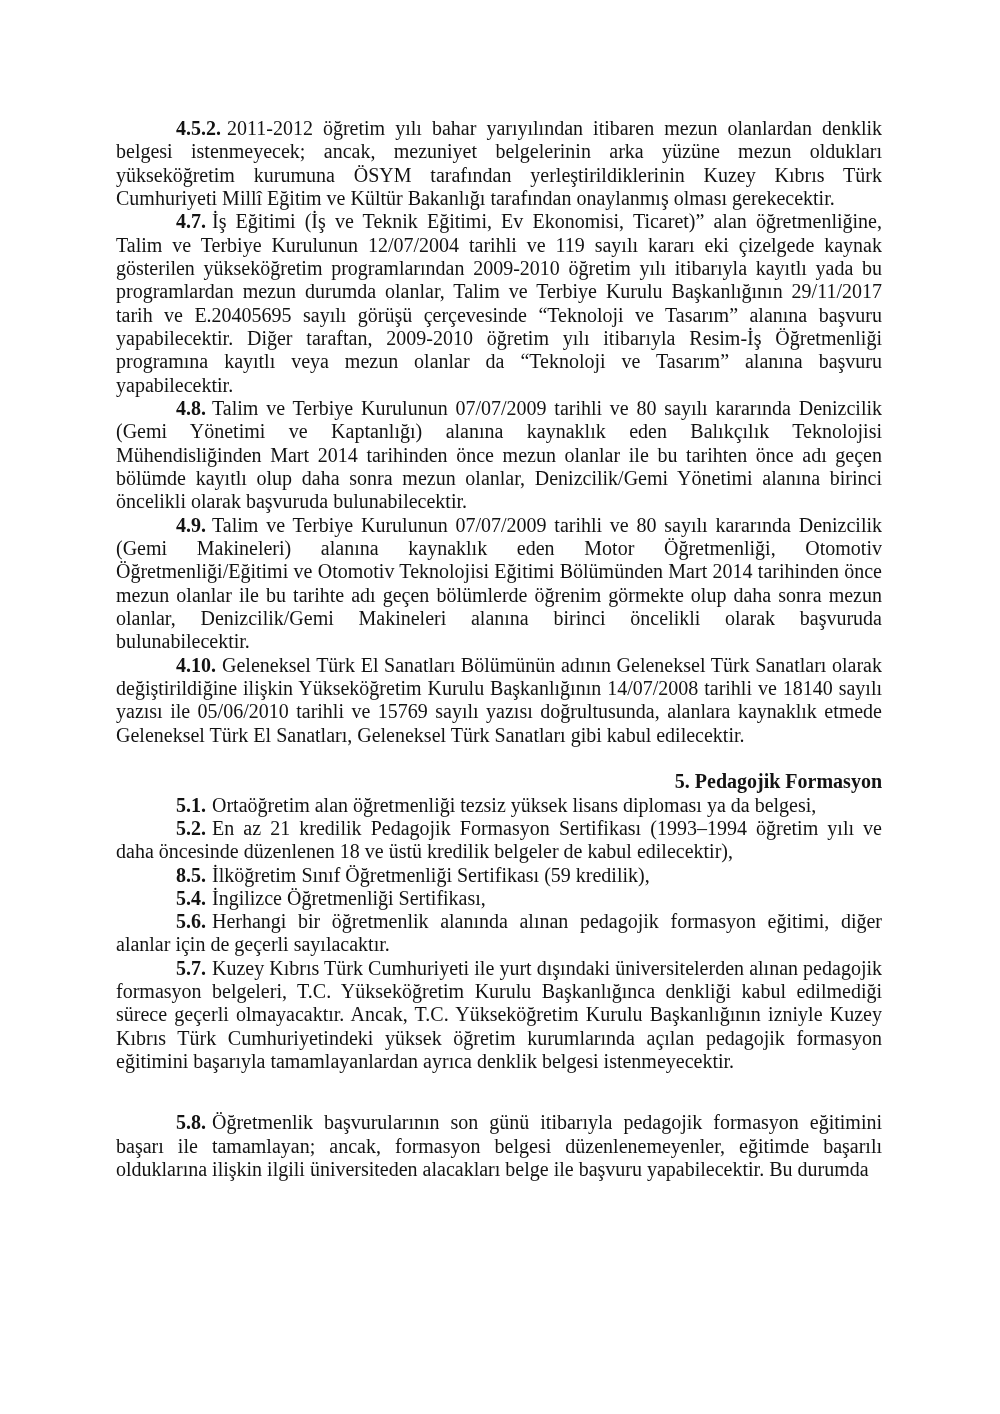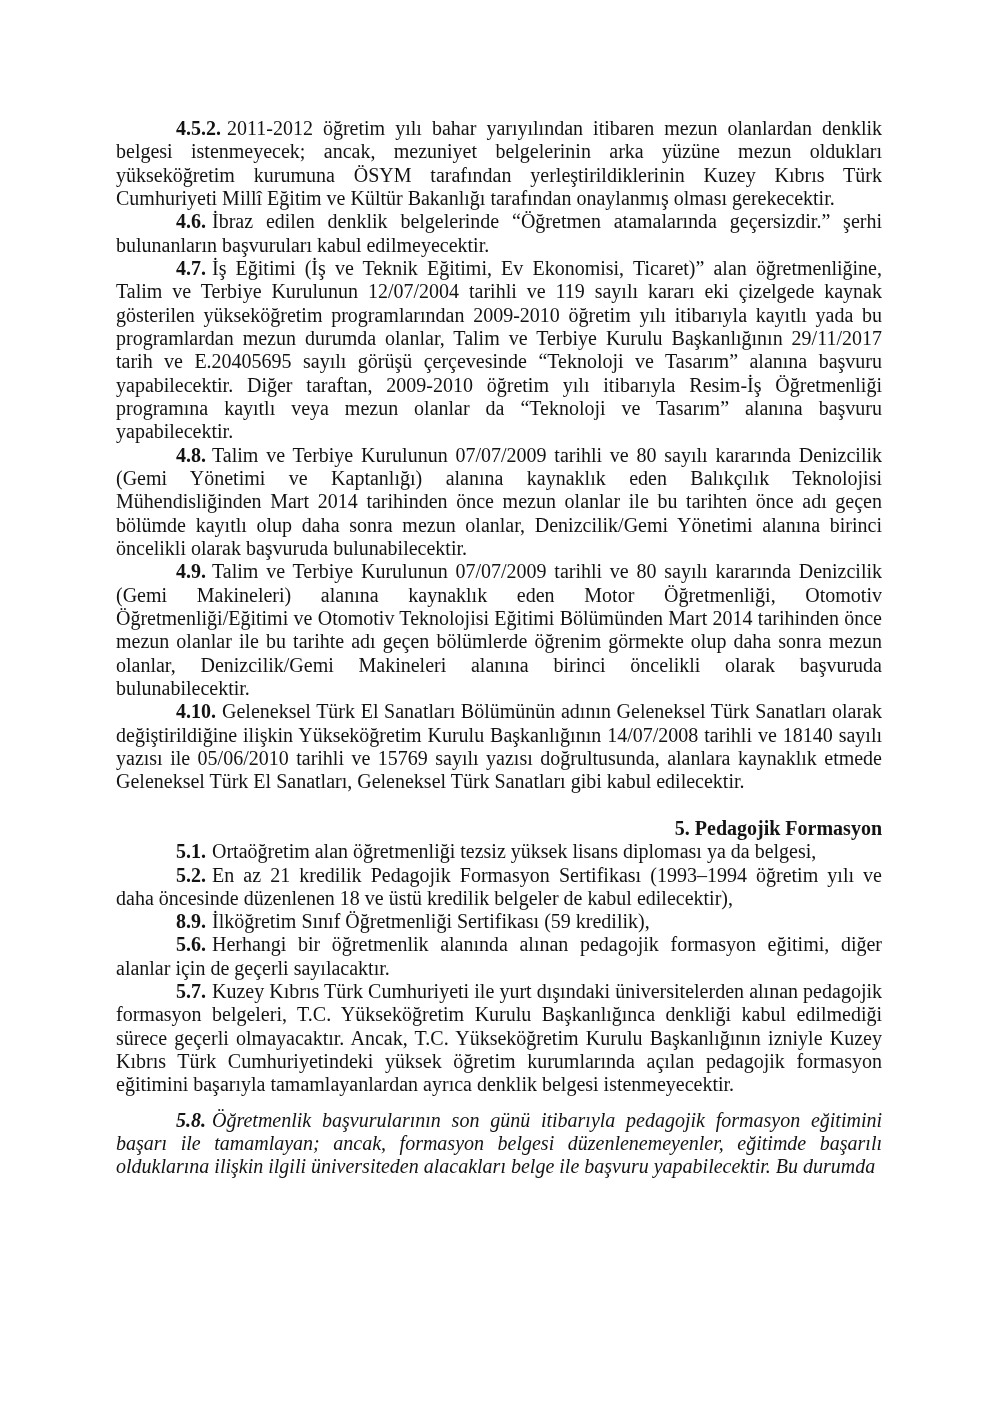--- a/index.html
+++ b/index.html
@@ -34,50 +34,49 @@
   .num {
     font-weight: 700;
     margin-right: 0.30em;
   }
   p.heading {
     font-weight: 700;
     text-align: right;
     margin-top: 23.33px;
   }
   p.spaced-before {
-    margin-top: 12px;
-    font-style: italic;
+    margin-top: 38px;
   }
 </style>
 </head>
 <body>
 
 <div class="page">
   <div class="content">
 
     <p><b class="num">4.5.2.</b><span>2011-2012 öğretim yılı bahar yarıyılından itibaren mezun olanlardan denklik belgesi istenmeyecek; ancak, mezuniyet belgelerinin arka yüzüne mezun oldukları yükseköğretim kurumuna ÖSYM tarafından yerleştirildiklerinin Kuzey Kıbrıs Türk Cumhuriyeti Millî Eğitim ve Kültür Bakanlığı tarafından onaylanmış olması gerekecektir.</span></p>
 
-    <p><b class="num">4.6.</b><span>İbraz edilen denklik belgelerinde “Öğretmen atamalarında geçersizdir.” şerhi bulunanların başvuruları kabul edilmeyecektir.</span></p>
 
     <p><b class="num">4.7.</b><span>İş Eğitimi (İş ve Teknik Eğitimi, Ev Ekonomisi, Ticaret)” alan öğretmenliğine, Talim ve Terbiye Kurulunun 12/07/2004 tarihli ve 119 sayılı kararı eki çizelgede kaynak gösterilen yükseköğretim programlarından 2009-2010 öğretim yılı itibarıyla kayıtlı yada bu programlardan mezun durumda olanlar, Talim ve Terbiye Kurulu Başkanlığının 29/11/2017 tarih ve E.20405695 sayılı görüşü çerçevesinde “Teknoloji ve Tasarım” alanına başvuru yapabilecektir. Diğer taraftan, 2009-2010 öğretim yılı itibarıyla Resim-İş Öğretmenliği programına kayıtlı veya mezun olanlar da “Teknoloji ve Tasarım” alanına başvuru yapabilecektir.</span></p>
 
     <p><b class="num">4.8.</b><span>Talim ve Terbiye Kurulunun 07/07/2009 tarihli ve 80 sayılı kararında Denizcilik (Gemi Yönetimi ve Kaptanlığı) alanına kaynaklık eden Balıkçılık Teknolojisi Mühendisliğinden Mart 2014 tarihinden önce mezun olanlar ile bu tarihten önce adı geçen bölümde kayıtlı olup daha sonra mezun olanlar, Denizcilik/Gemi Yönetimi alanına birinci öncelikli olarak başvuruda bulunabilecektir.</span></p>
 
     <p><b class="num">4.9.</b><span>Talim ve Terbiye Kurulunun 07/07/2009 tarihli ve 80 sayılı kararında Denizcilik (Gemi Makineleri) alanına kaynaklık eden Motor Öğretmenliği, Otomotiv Öğretmenliği/Eğitimi ve Otomotiv Teknolojisi Eğitimi Bölümünden Mart 2014 tarihinden önce mezun olanlar ile bu tarihte adı geçen bölümlerde öğrenim görmekte olup daha sonra mezun olanlar, Denizcilik/Gemi Makineleri alanına birinci öncelikli olarak başvuruda bulunabilecektir.</span></p>
 
     <p><b class="num">4.10.</b><span>Geleneksel Türk El Sanatları Bölümünün adının Geleneksel Türk Sanatları olarak değiştirildiğine ilişkin Yükseköğretim Kurulu Başkanlığının 14/07/2008 tarihli ve 18140 sayılı yazısı ile 05/06/2010 tarihli ve 15769 sayılı yazısı doğrultusunda, alanlara kaynaklık etmede Geleneksel Türk El Sanatları, Geleneksel Türk Sanatları gibi kabul edilecektir.</span></p>
 
     <p class="heading">5. Pedagojik Formasyon</p>
 
     <p><b class="num">5.1.</b><span>Ortaöğretim alan öğretmenliği tezsiz yüksek lisans diploması ya da belgesi,</span></p>
 
     <p><b class="num">5.2.</b><span>En az 21 kredilik Pedagojik Formasyon Sertifikası (1993–1994 öğretim yılı ve daha öncesinde düzenlenen 18 ve üstü kredilik belgeler de kabul edilecektir),</span></p>
 
-    <p><b class="num">8.9.</b><span>İlköğretim Sınıf Öğretmenliği Sertifikası (59 kredilik),</span></p>
+    <p><b class="num">8.5.</b><span>İlköğretim Sınıf Öğretmenliği Sertifikası (59 kredilik),</span></p>
 
+    <p><b class="num">5.4.</b><span>İngilizce Öğretmenliği Sertifikası,</span></p>
 
 
 
     <p><b class="num">5.6.</b><span>Herhangi bir öğretmenlik alanında alınan pedagojik formasyon eğitimi, diğer alanlar için de geçerli sayılacaktır.</span></p>
 
     <p><b class="num">5.7.</b><span>Kuzey Kıbrıs Türk Cumhuriyeti ile yurt dışındaki üniversitelerden alınan pedagojik formasyon belgeleri, T.C. Yükseköğretim Kurulu Başkanlığınca denkliği kabul edilmediği sürece geçerli olmayacaktır. Ancak, T.C. Yükseköğretim Kurulu Başkanlığının izniyle Kuzey Kıbrıs Türk Cumhuriyetindeki yüksek öğretim kurumlarında açılan pedagojik formasyon eğitimini başarıyla tamamlayanlardan ayrıca denklik belgesi istenmeyecektir.</span></p>
 
     <p class="spaced-before"><b class="num">5.8.</b><span>Öğretmenlik başvurularının son günü itibarıyla pedagojik formasyon eğitimini başarı ile tamamlayan; ancak, formasyon belgesi düzenlenemeyenler, eğitimde başarılı olduklarına ilişkin ilgili üniversiteden alacakları belge ile başvuru yapabilecektir. Bu durumda</span></p>
 
   </div>

